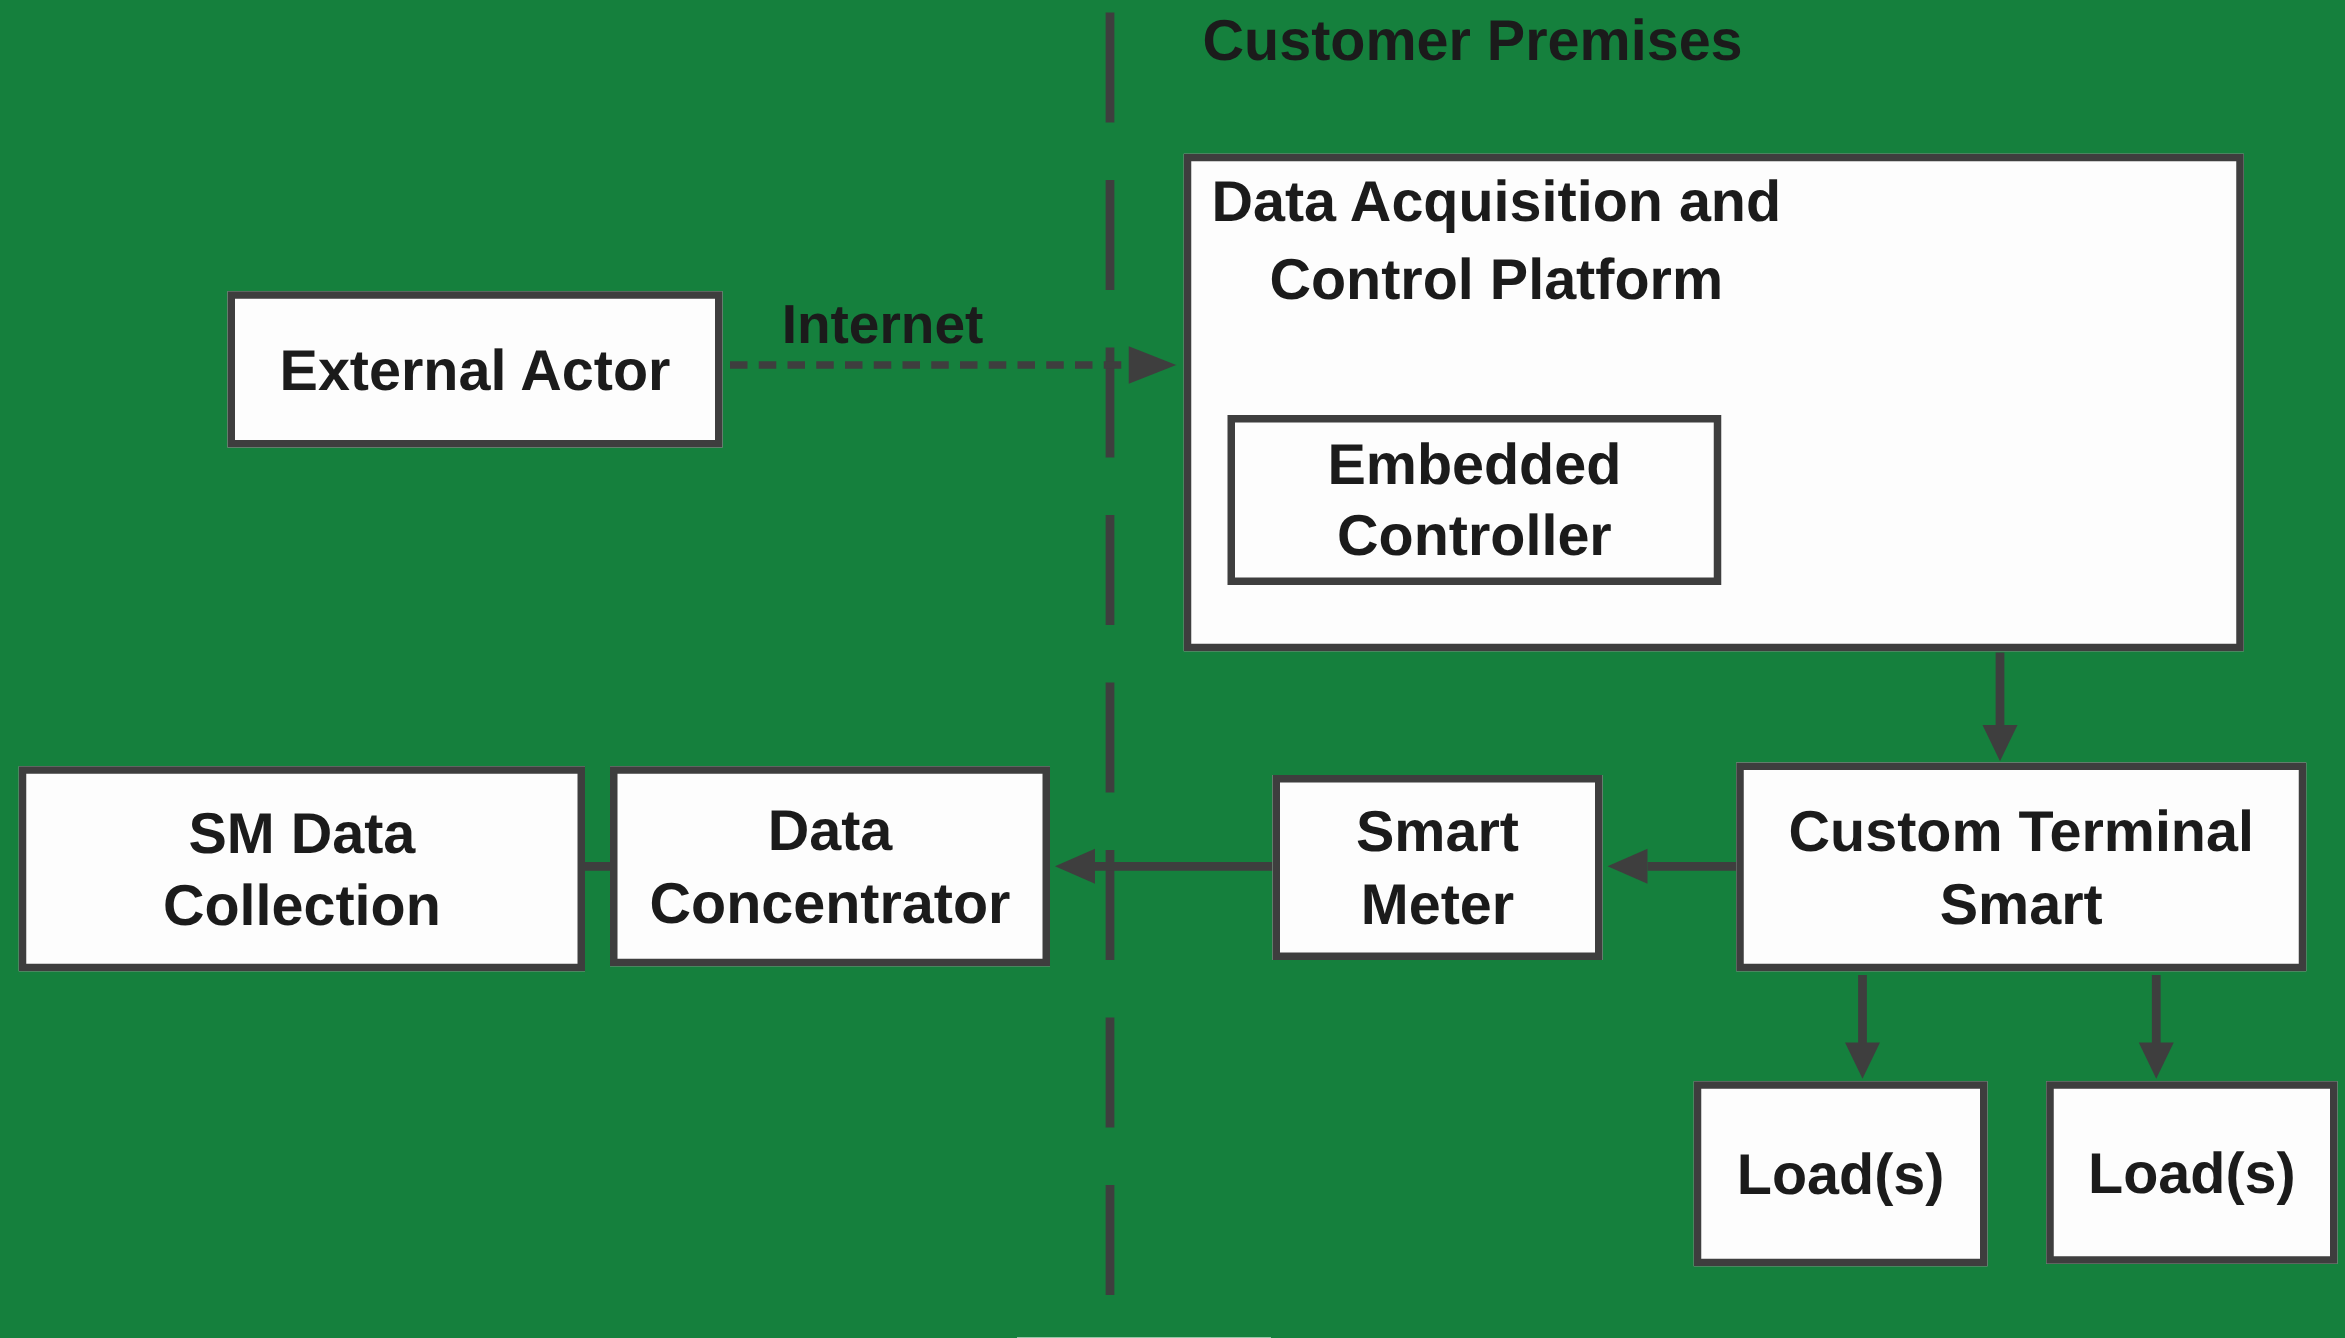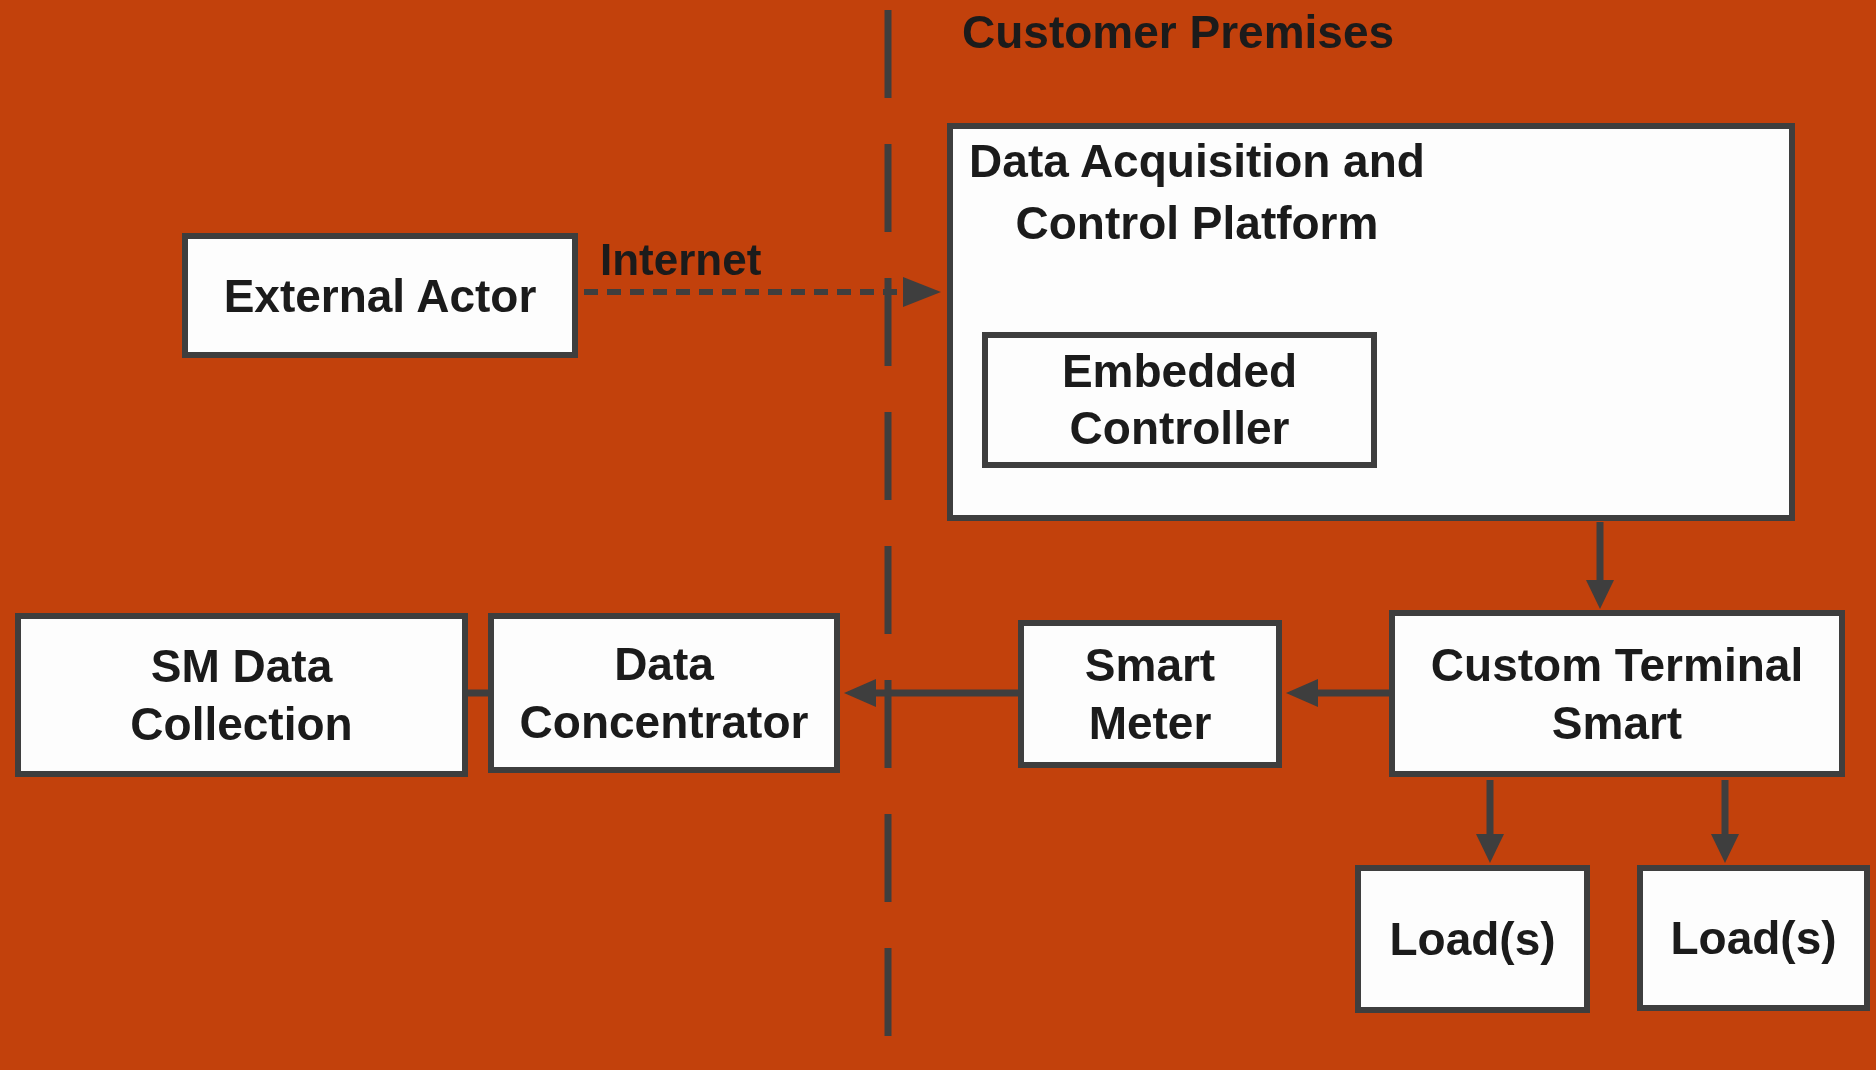--- a/index.html
+++ b/index.html
@@ -5,21 +5,21 @@
   html, body {
     margin: 0;
     padding: 0;
     background: #fcfcfc;
     font-family: "Liberation Sans", sans-serif;
   }
   .canvas {
     position: relative;
     width: 1876px;
     height: 1070px;
-    background: #c2410c;
+    background: #15803d;
     overflow: hidden;
     color: #1b1b1b;
   }
   .wires {
     position: absolute;
     left: 0;
     top: 0;
   }
   .node {
     position: absolute;
@@ -41,21 +41,21 @@
     white-space: nowrap;
   }
   .floating-label {
     position: absolute;
     font-weight: bold;
     color: #1b1b1b;
     white-space: nowrap;
   }
   
   .customer-premises { left: 962px; top: 6px; font-size: 46px; line-height: 52px; }
-  .internet { left: 600px; top: 236px; width: 212px; font-size: 44px; line-height: 48px; }
+  .internet { left: 600px; top: 236px; width: 212px; text-align: center; font-size: 44px; line-height: 48px; }
 
   .external-actor { left: 182px; top: 233px; width: 396px; height: 125px; }
   .external-actor .ln { font-size: 46px; }
 
   .platform { left: 947px; top: 123px; width: 848px; height: 398px; }
   .platform-title {
     position: absolute;
     left: 957px; top: 130px; width: 480px;
     text-align: center; font-weight: bold; color: #1b1b1b;
   }

